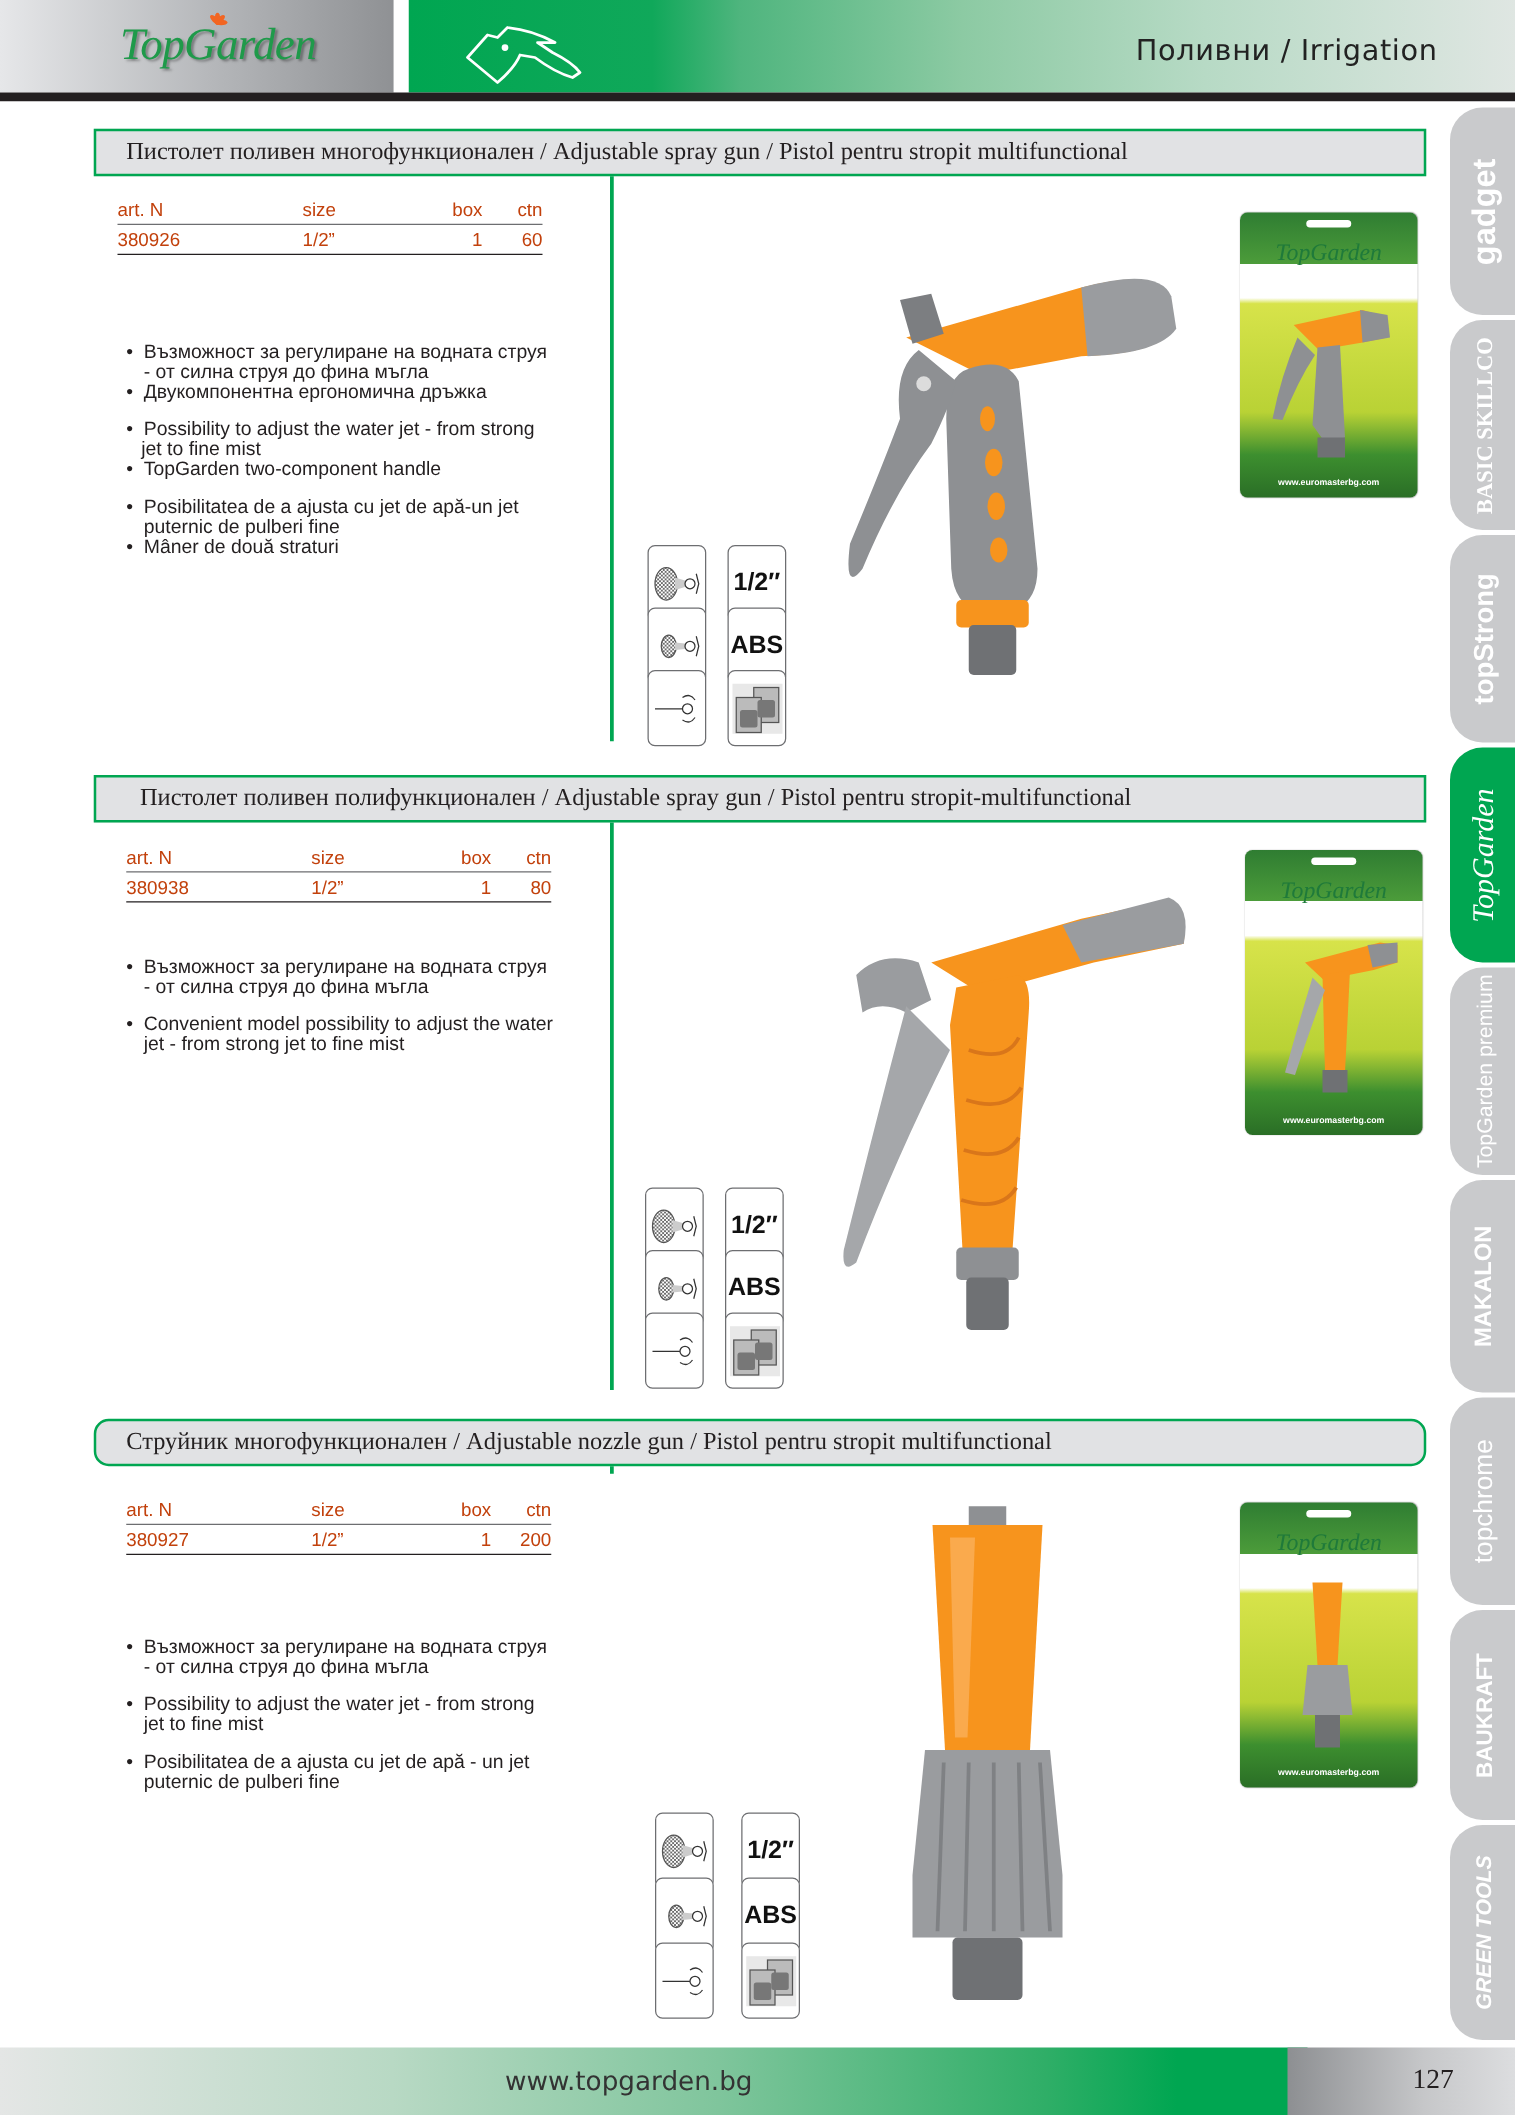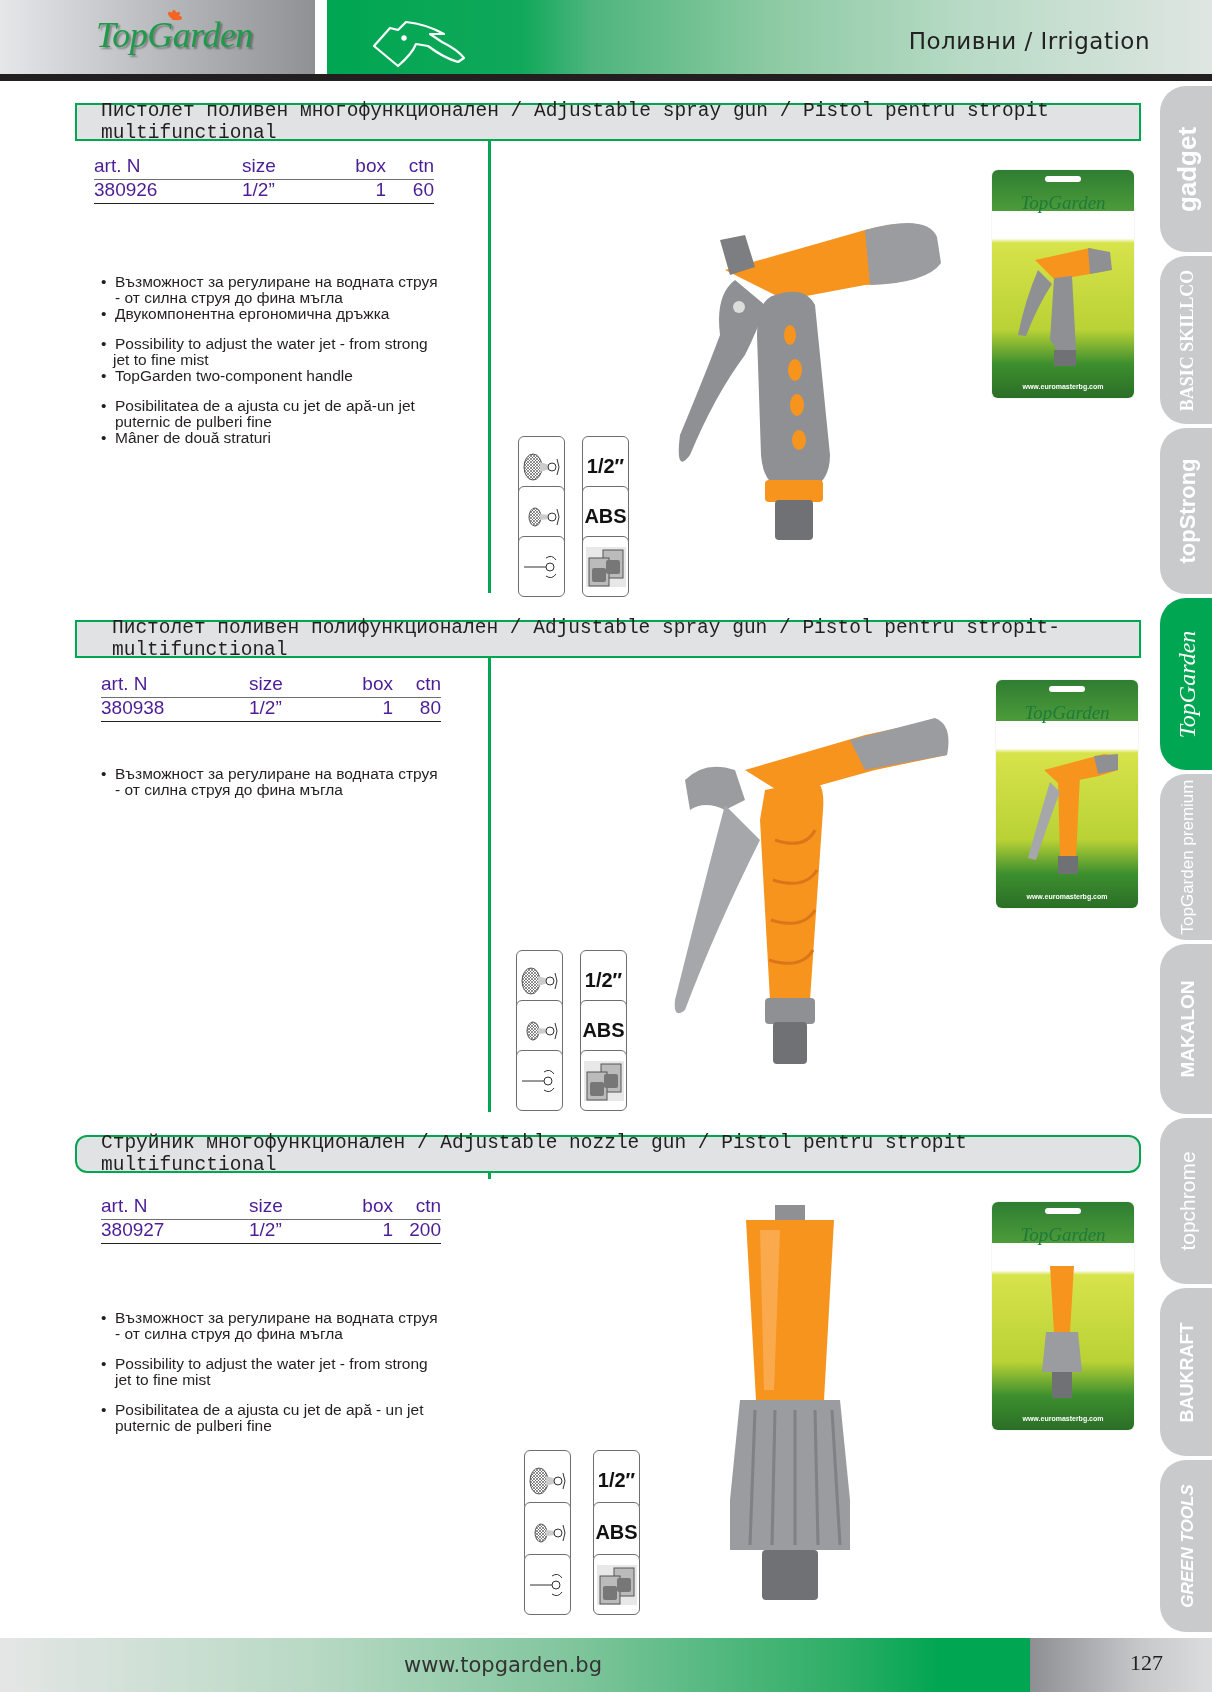--- a/index.html
+++ b/index.html
@@ -17,24 +17,24 @@
   .hdr-title { right: 62px; top: 28px; font-family: "DejaVu Sans", sans-serif; font-size: 23px; color: #222; letter-spacing: 0.5px; }
 
   
   .tab { position: absolute; left: 1160px; width: 56px; border-radius: 26px 0 0 26px; background: #c9cacc; display: flex; align-items: center; justify-content: center; overflow: hidden; }
   .tab.active { background: #00a651; }
   .tab-label { transform: rotate(-90deg); white-space: nowrap; color: #ffffff; font-weight: bold; font-size: 22px; }
   .tab .tab-label.serif { font-family: "Liberation Serif", serif; font-style: italic; font-weight: normal; font-size: 24px; }
   .tab .tab-label.light { font-weight: normal; font-size: 21px; }
 
   
-  .sec-title { position: absolute; left: 75px; width: 1066px; height: 38px; background: #e1e2e4; border: 2px solid #00a651; display: flex; align-items: center; padding-left: 24px; font-family: Liberation Mono, monospace; font-size: 19.5px; color: #231f20; }
+  .sec-title { position: absolute; left: 75px; width: 1066px; height: 38px; background: #e1e2e4; border: 2px solid #00a651; display: flex; align-items: center; padding-left: 24px; font-family: Liberation Serif, serif; font-size: 19.5px; color: #231f20; }
   .vdiv { position: absolute; left: 488px; width: 3px; background: #00a651; }
 
-  .spec { position: absolute; font-size: 19px; color: #4c1d95; }
+  .spec { position: absolute; font-size: 15px; color: #c2410c; }
   .spec .row { display: flex; height: 24px; align-items: flex-end; padding-bottom: 2px; }
   .spec .row.head { border-bottom: 1px solid #6d6e71; }
   .spec .row.vals { border-bottom: 1.5px solid #231f20; }
   .spec .c1 { width: 148px; }
   .spec .c2 { width: 88px; }
   .spec .c3 { width: 56px; text-align: right; }
   .spec .c4 { width: 48px; text-align: right; }
 
   .bullets { position: absolute; font-size: 15.5px; line-height: 16px; color: #231f20; }
   .bullets li { list-style: none; position: relative; padding-left: 14px; }
@@ -217,20 +217,21 @@
   <div class="row vals">
     <span class="c1">380938</span>
     <span class="c2">1/2”</span>
     <span class="c3">1</span>
     <span class="c4">80</span>
   </div>
 </div>
 
 <ul class="bullets" style="left:101px;top:766px;">
   <li class="grp"><span>Възможност за регулиране на водната струя</span><br><span>- от силна струя до фина мъгла</span></li>
+  <li class="grp"><span>Convenient model possibility to adjust the water</span><br><span>jet - from strong jet to fine mist</span></li>
 </ul>
 
 <div class="ico" style="left:516px;top:950px;">
   <svg width="40" height="34" viewBox="0 0 40 34">
       <ellipse cx="11" cy="17" rx="9" ry="13" fill="url(#mesh)" stroke="#555"></ellipse>
       <path d="M18 12 L28 15 L28 19 L18 22 Z" fill="#ccc"></path>
       <circle cx="30" cy="17" r="4" fill="#fff" stroke="#333"></circle>
       <path d="M35 9 L37 17 L35 25" stroke="#333" fill="none"></path>
     </svg>
 </div>

